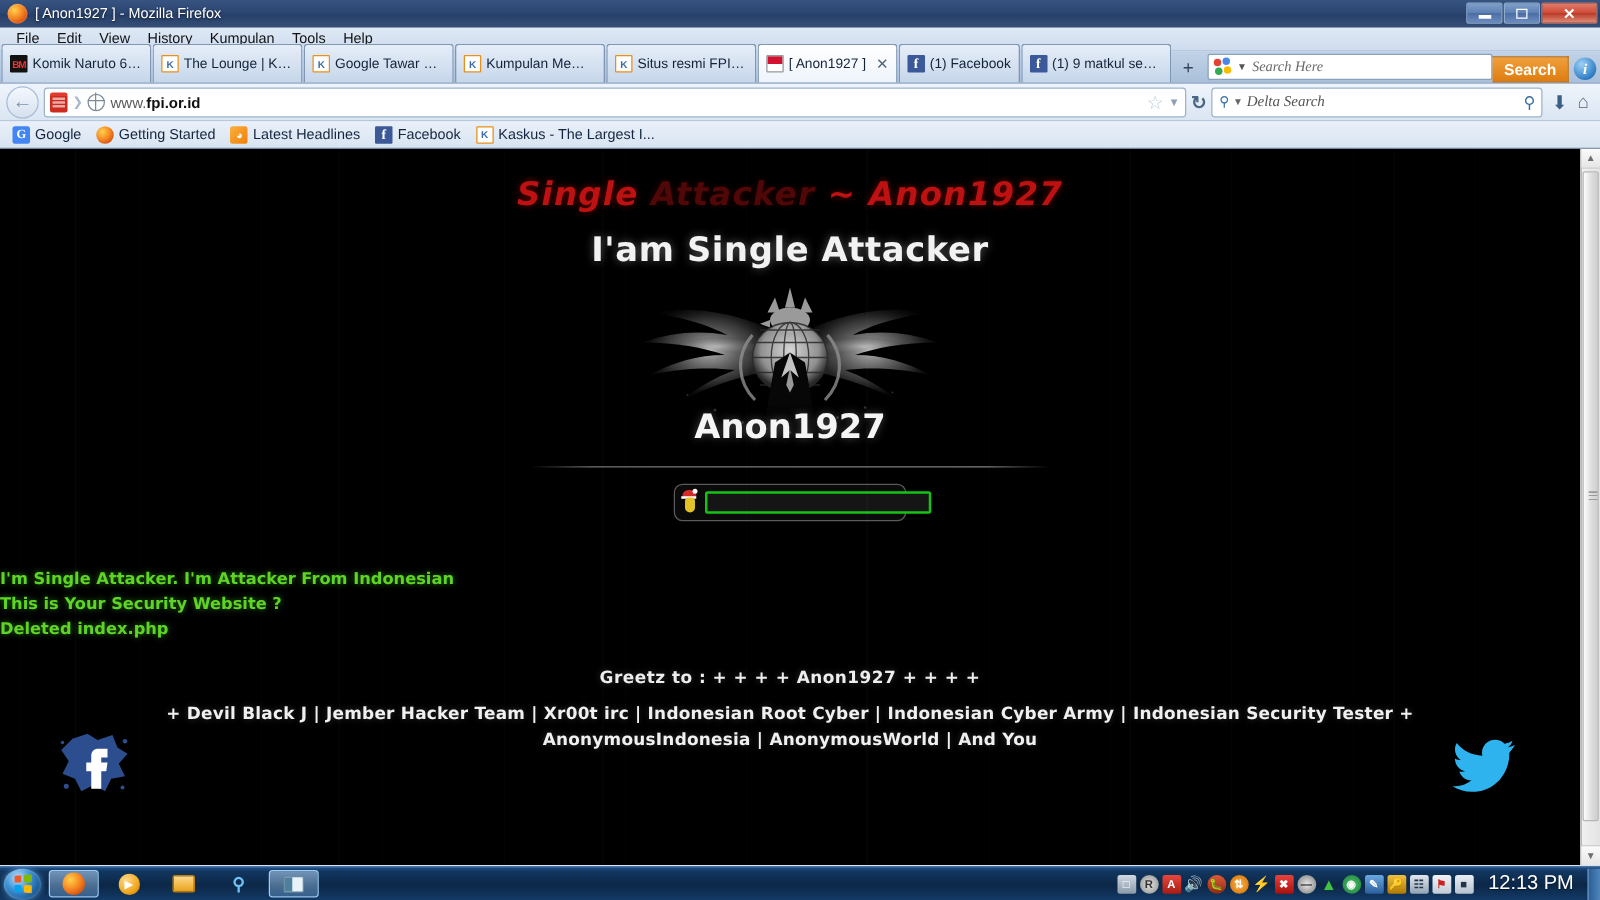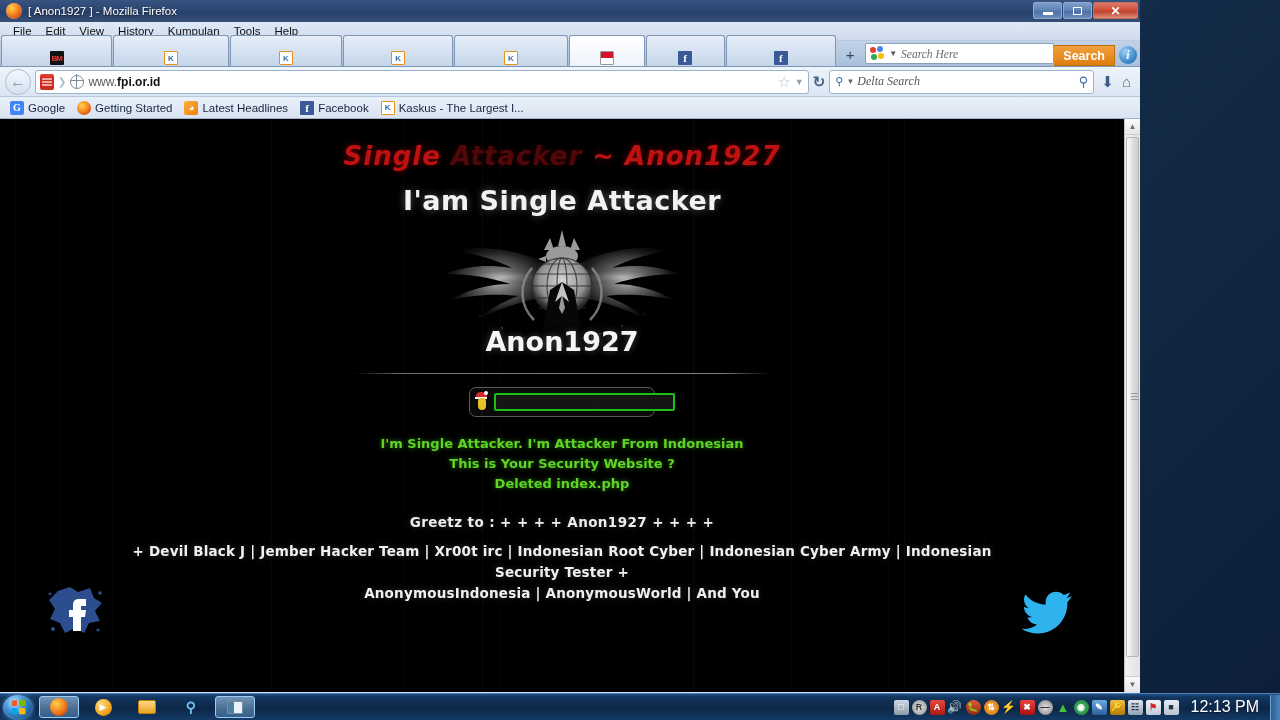--- a/index.html
+++ b/index.html
@@ -11,21 +11,21 @@
   }
 
   
   #desktop {
     position: absolute; inset: 0;
     background: linear-gradient(135deg, #1d3a63 0%, #16304f 40%, #0d1f38 100%);
   }
 
   
   #window {
-    position: absolute; left: 0; top: 0; width: 1140px; height: 693px;
+    position: absolute; left: 0; top: 0; width: 1280px; height: 693px;
     background: #d7e3f2;
   }
 
   
   #titlebar {
     position: relative; height: 22px;
     background: linear-gradient(to bottom, #37537f 0%, #2c4672 45%, #27406b 55%, #355077 100%);
     display: flex; align-items: center;
   }
   #titlebar .ff-logo {
@@ -71,21 +71,21 @@
     height: 26px; display: flex; align-items: flex-end; padding-left: 1px;
     background: linear-gradient(to bottom, #c2d3e8, #a9bfda);
     border-bottom: 1px solid #7f97b5;
   }
   .tab {
     height: 24px; display: flex; align-items: center; gap: 4px;
     padding: 15px 6px; max-width: 120px; min-width: 60px;
     background: linear-gradient(to bottom, #e6eef8, #c5d6ea);
     border: 1px solid #7f97b5; border-bottom: none;
     border-radius: 3px 3px 0 0; margin-right: 1px;
-    font-size: 11px; color: #13233b; white-space: nowrap; overflow: hidden; flex-direction: column;
+    font-size: 11px; color: #13233b; white-space: nowrap; overflow: hidden;
   }
   .tab.active {
     background: linear-gradient(to bottom, #ffffff, #eef4fb);
     height: 26px;
   }
   .tab .label { overflow: hidden; text-overflow: ellipsis; white-space: nowrap; }
   .tab .tclose { margin-left: 4px; color: #54657d; font-size: 12px; }
   .favicon { width: 14px; height: 14px; flex: none; border-radius: 1px; }
   .fav-bm   { background:#111; color:#e33; font-size:8px; font-weight:bold;
               display:flex; align-items:center; justify-content:center; letter-spacing:-1px; }
@@ -265,21 +265,21 @@
   #santa .hat::before{content:"";position:absolute;left:-1px;bottom:-1px;width:12px;height:2px;background:#fff;}
   #santa .body { position:absolute; left:3px; top:6px; width:8px; height:12px;
                 background:#e3c227; border-radius:3px 3px 4px 4px; }
   #textfield {
     flex: 1; height: 18px; border: 2px solid #17c217; background: #151515;
     border-radius: 2px;
   }
 
   
   #greenblock {
-    margin-top: 17px; text-align: center; color: #5fd426;
+    margin-top: 37px; text-align: left; color: #5fd426;
     font-family: "DejaVu Sans", sans-serif; font-weight: bold;
     font-size: 13px; line-height: 20px;
     text-shadow: 0 0 5px #2f7a11;
   }
   #greetz {
     margin-top: 20px; text-align: center; color: #ededed;
     font-family: "DejaVu Sans", sans-serif; font-weight: bold; font-size: 13.5px;
     text-shadow: 0 0 6px #ffffff33; letter-spacing: .4px;
   }
   #credits {

